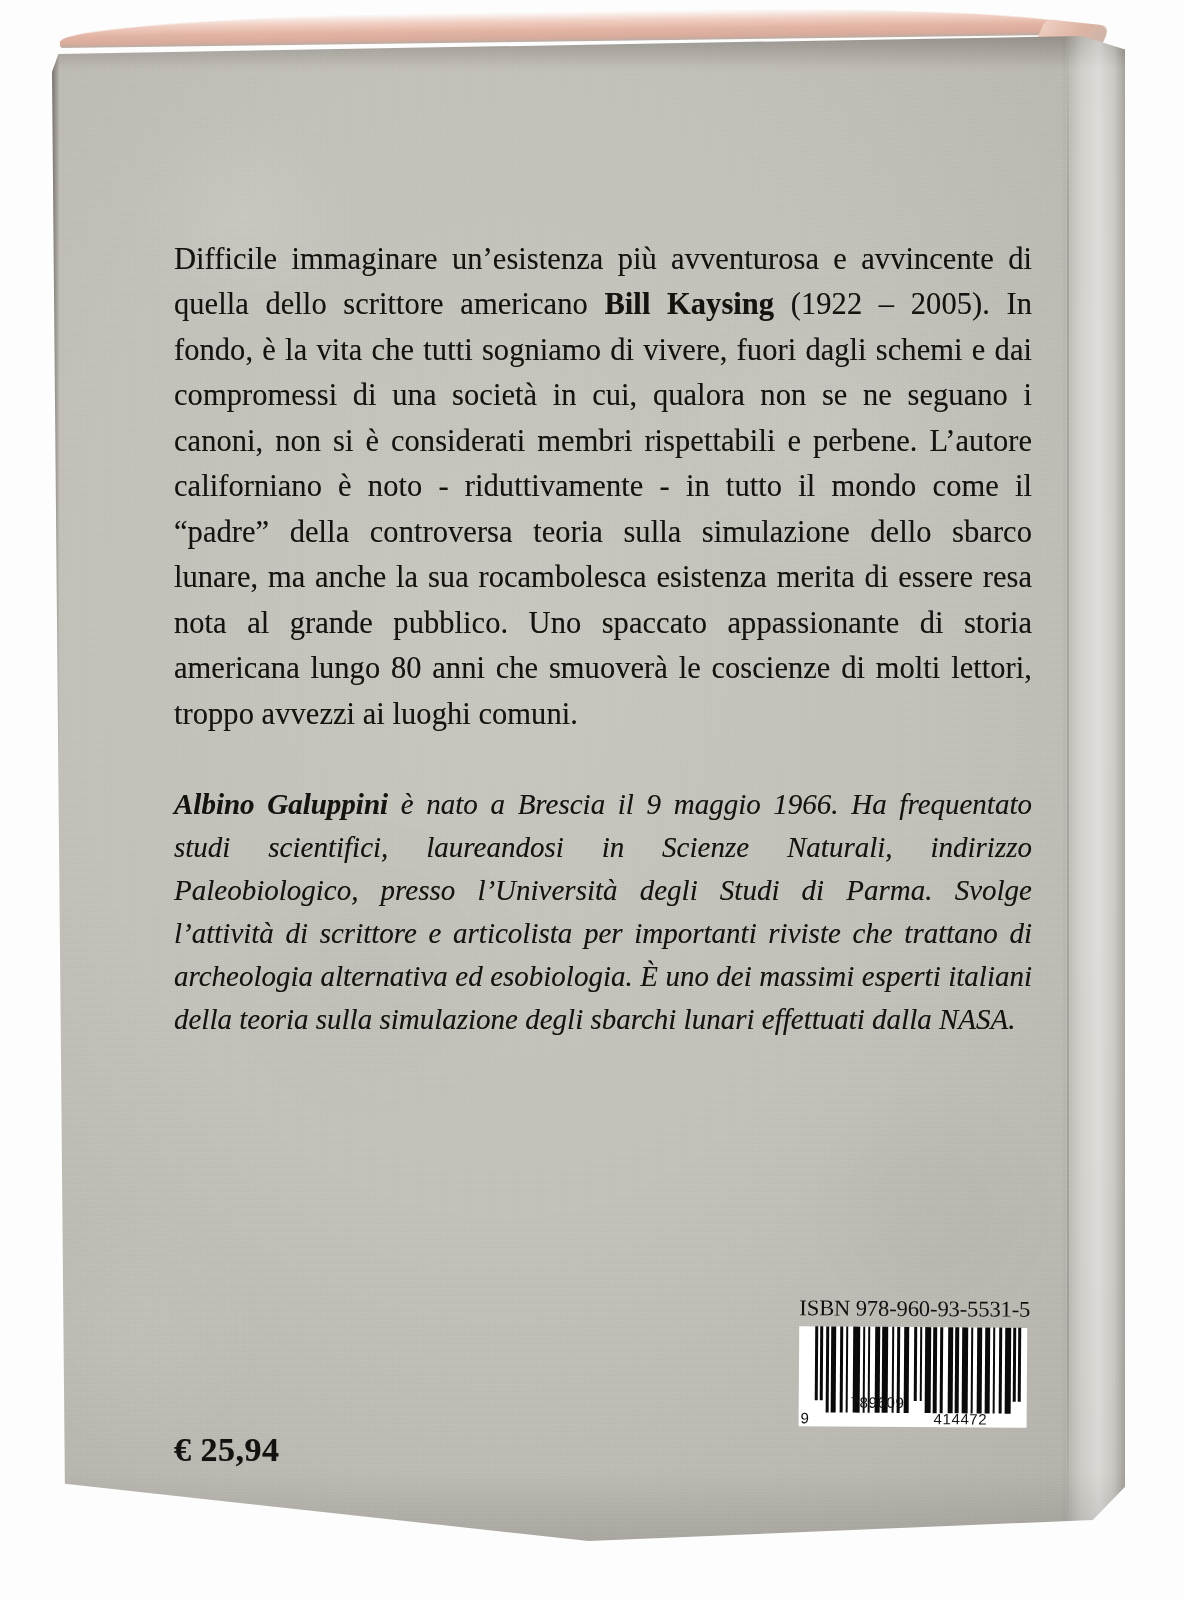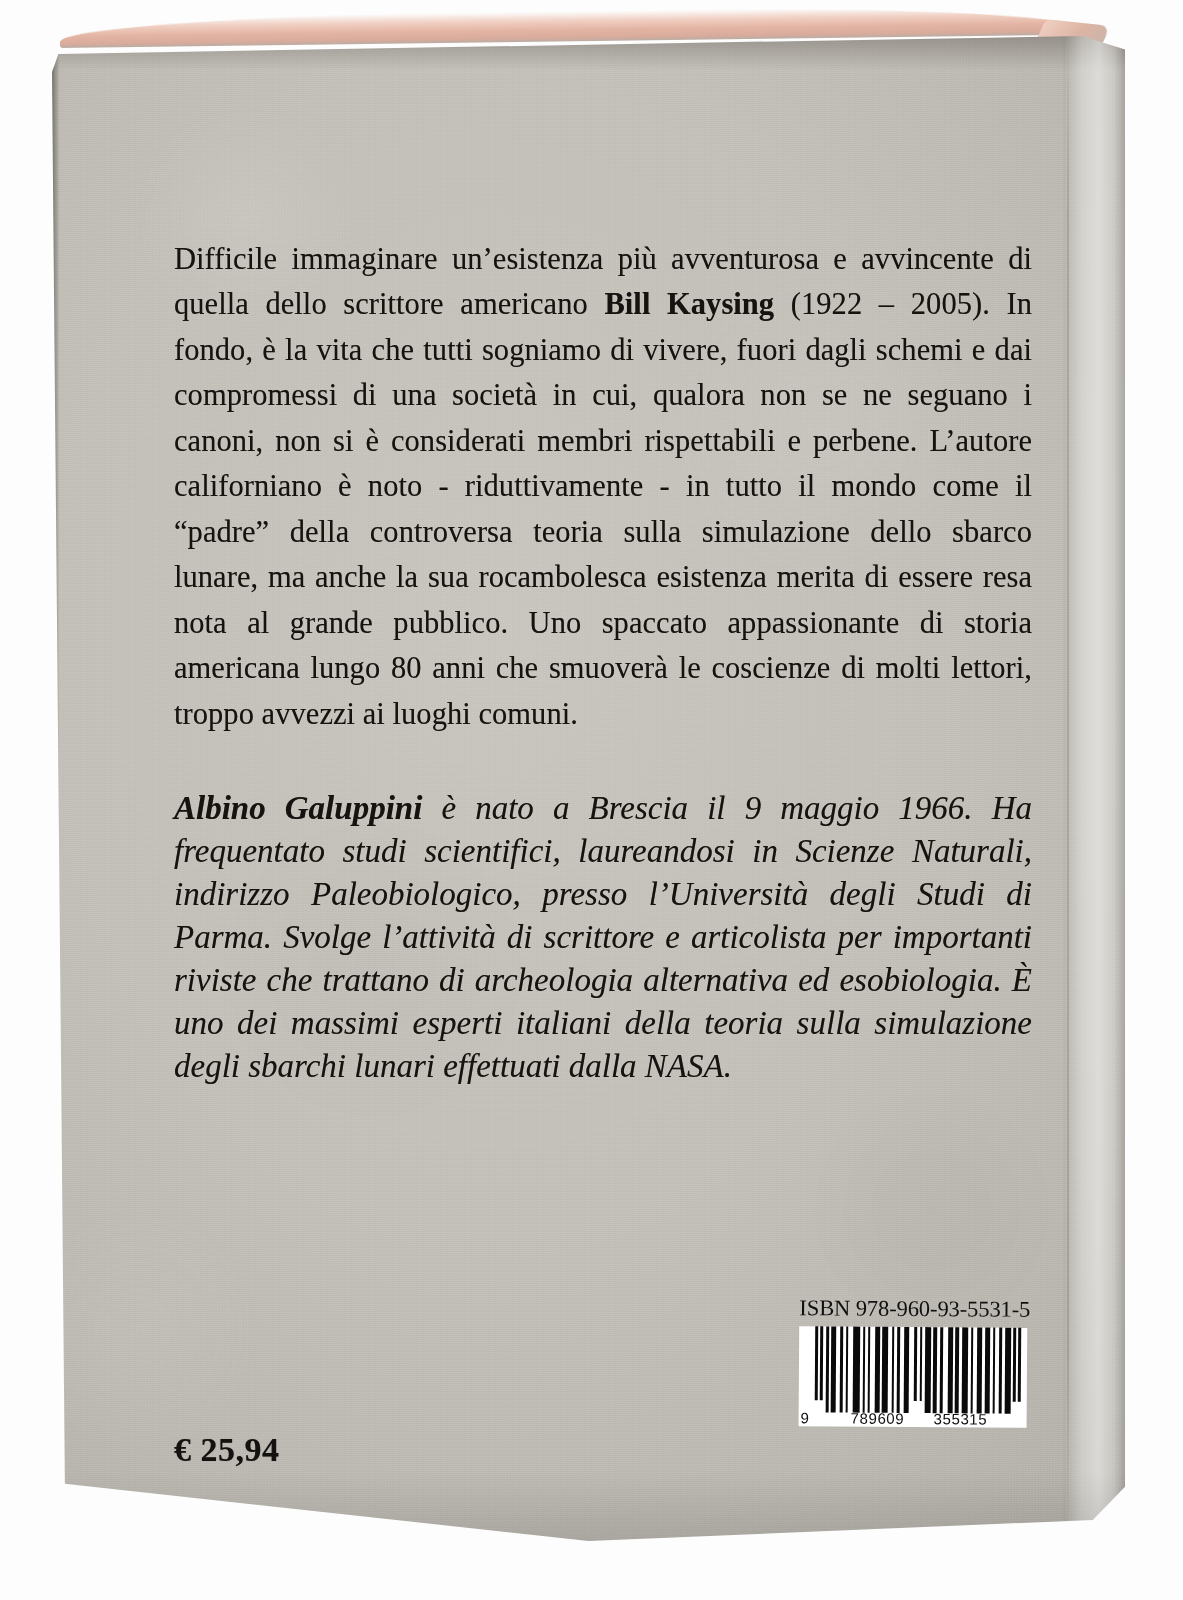--- a/index.html
+++ b/index.html
@@ -175,21 +175,21 @@
   }
   .blurb b { font-weight: bold; }
 
   .bio {
     position: absolute;
     left: 122px;
     top: 718px;
     width: 858px;
     font-family: "Liberation Serif", serif;
     font-style: italic;
-    font-size: 33px;
+    font-size: 29px;
     line-height: 43px;
     text-align: justify;
     color: #15120f;
     text-shadow: 0 0 0.6px rgba(0,0,0,0.35);
   }
   .bio b { font-weight: bold; font-style: italic; }
 
   .price {
     position: absolute;
     left: 122px;
@@ -246,21 +246,21 @@
     left: 0;
     bottom: 0;
     width: 228px;
     height: 20px;
     font-family: "Liberation Sans", sans-serif;
     font-size: 15px;
     color: #111;
     letter-spacing: 0.6px;
   }
   .digits .d-lead { position: absolute; left: 2px;  bottom: 0; }
-  .digits .d-left { position: absolute; left: 52px; bottom: 0; }
+  .digits .d-left { position: absolute; left: 52px; bottom: 16px; }
   .digits .d-right{ position: absolute; left: 135px;bottom: 0; }
 </style>
 </head>
 <body>
 
 <div id="scene">
 
   <div class="page-edge"></div>
   <div class="page-edge-right"></div>
 
@@ -347,20 +347,20 @@
               <span style="width:6px"></span>
               <span class="w" style="width:3px"></span>
 
             <span class="sh" style="width:3px"></span>
               <span class="w sh" style="width:3px"></span>
               <span class="sh" style="width:3px"></span>
           </div>
           <div class="digits">
             <span class="d-lead">9</span>
             <span class="d-left">789609</span>
-            <span class="d-right">355315</span>
+            <span class="d-right">414472</span>
           </div>
         </div>
       </div>
 
     </div>
   </div>
 </div>
 
 </body></html>

